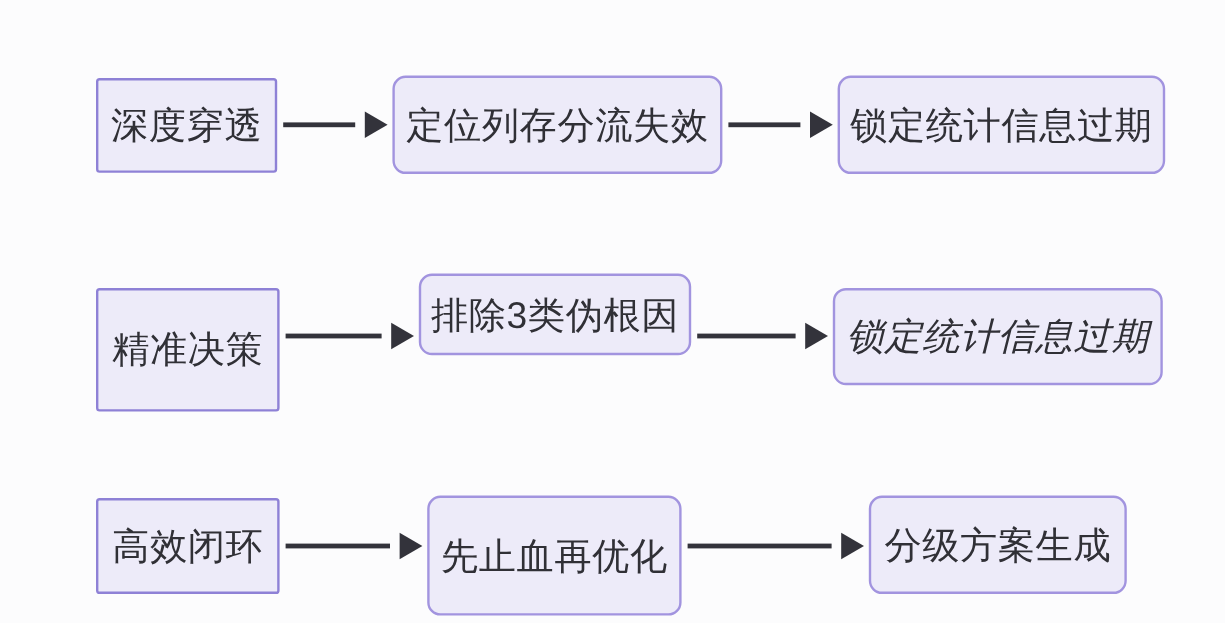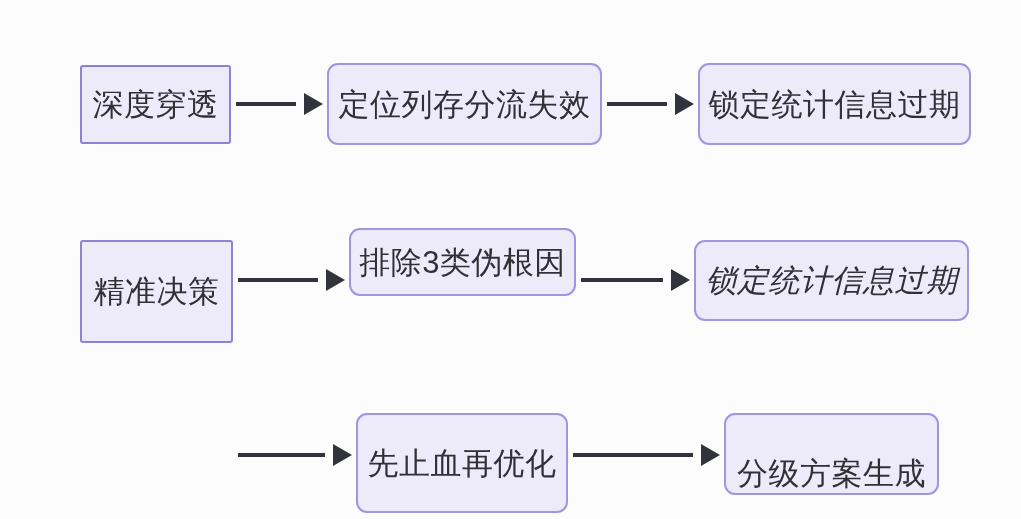--- a/index.html
+++ b/index.html
@@ -97,28 +97,31 @@
     <span class="node-label">排除3类伪根因</span>
   </div>
   <div class="arrow" style="left:561px; top:252px; width:117px;">
     <div class="arrow-line"></div>
     <div class="arrow-head"></div>
   </div>
   <div class="node rounded" style="left:678px; top:224px; width:275px; height:81px;font-style:italic;">
     <span class="node-label">锁定统计信息过期</span>
   </div>
 
+  <div class="node square" style="left:64px; top:399px; width:153px; height:80px;">
+    <span class="node-label">高效闭环</span>
+  </div>
   <div class="arrow" style="left:218px; top:427px; width:122px;">
     <div class="arrow-line"></div>
     <div class="arrow-head"></div>
   </div>
   <div class="node rounded" style="left:340px; top:397px; width:212px; height:100px;">
     <span class="node-label">先止血再优化</span>
   </div>
   <div class="arrow" style="left:553px; top:427px; width:155px;">
     <div class="arrow-line"></div>
     <div class="arrow-head"></div>
   </div>
-  <div class="node rounded" style="left:708px; top:397px; width:215px; height:82px;align-items:flex-end;">
+  <div class="node rounded" style="left:708px; top:397px; width:215px; height:82px;">
     <span class="node-label">分级方案生成</span>
   </div>
 
 </div>
 
 </body></html>

